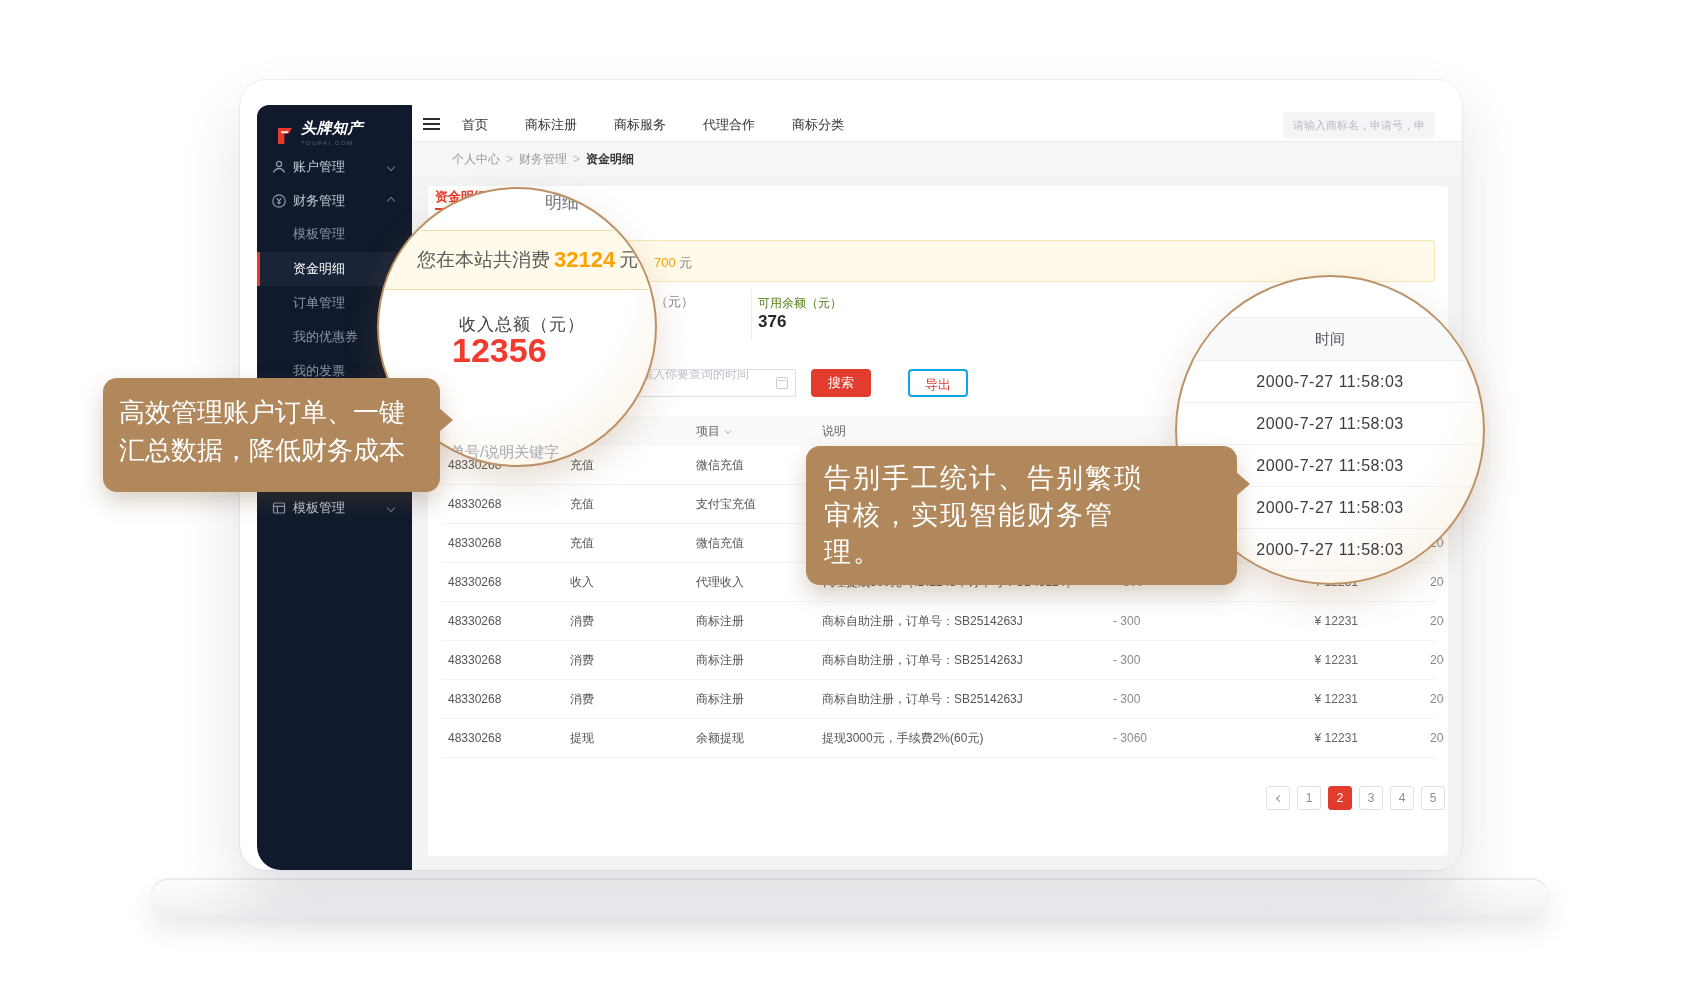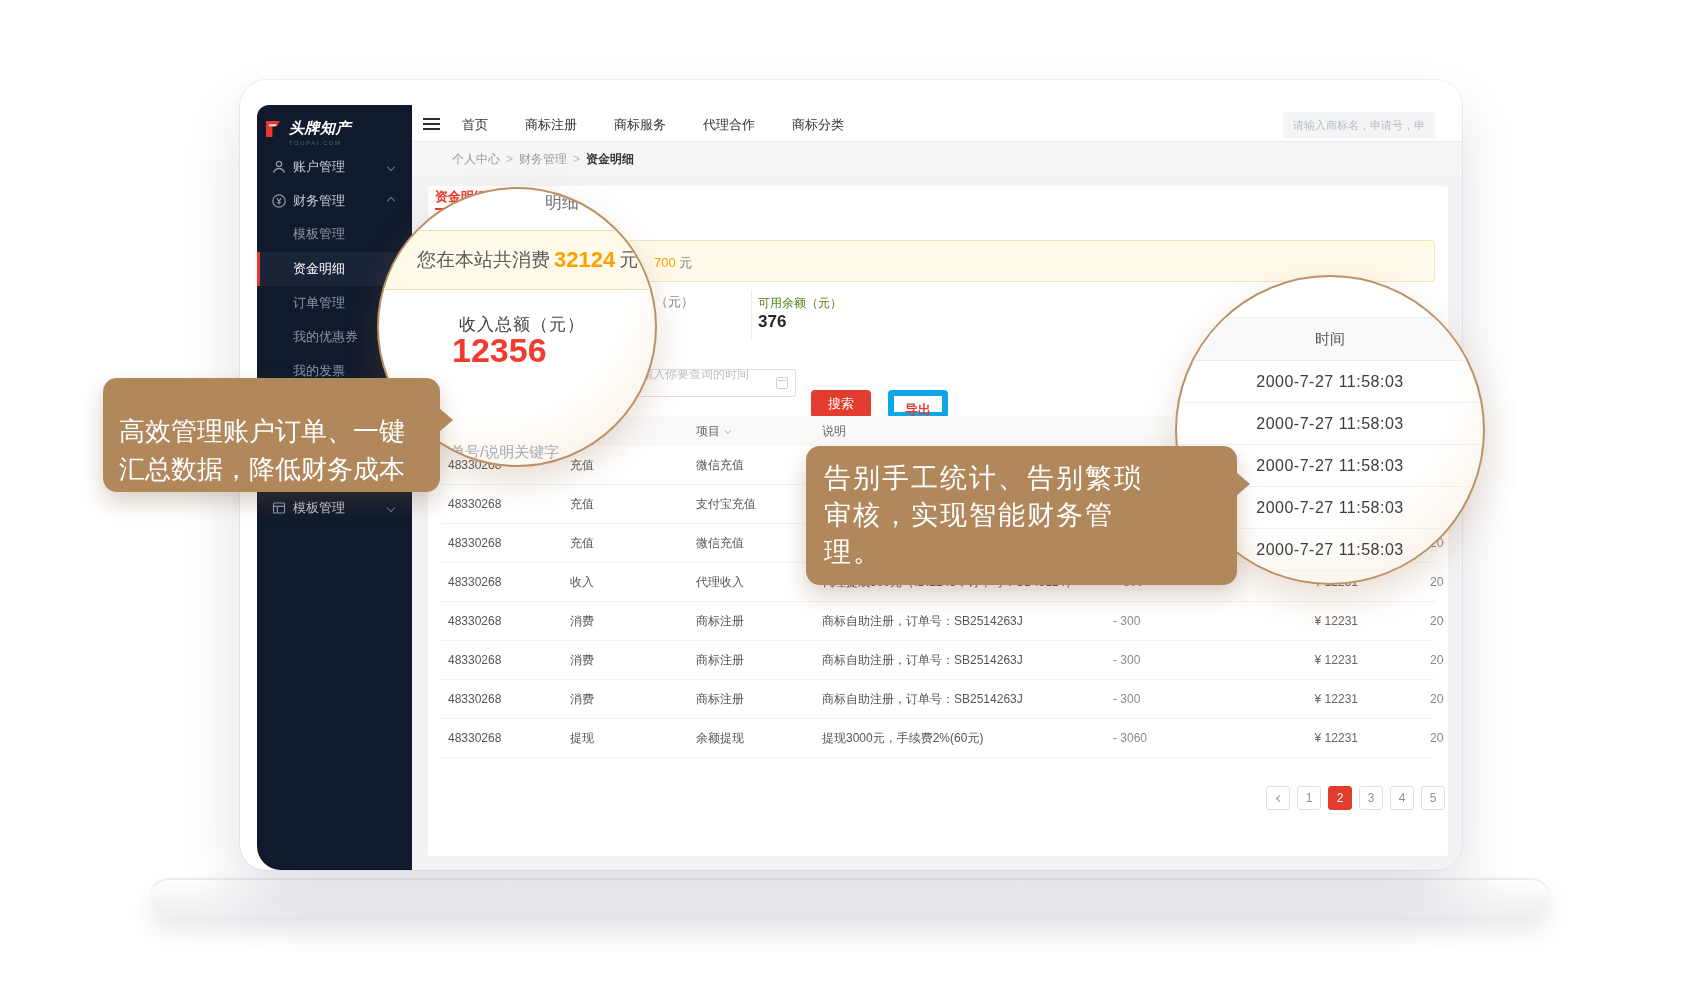--- a/index.html
+++ b/index.html
@@ -7,21 +7,21 @@
   .stage { position:relative; width:1696px; height:1002px; overflow:hidden; background:#fff; }
 
   
   .laptop-base { position:absolute; left:150px; top:878px; width:1400px; height:38px; border-radius:20px;
     background:linear-gradient(#fefefe,#f0f0f3); box-shadow:0 14px 26px rgba(40,40,70,.10), 0 2px 0 #ececef inset; }
   .screen { position:absolute; left:240px; top:80px; width:1222px; height:790px; background:#fff; border-radius:26px;
     box-shadow:0 30px 60px rgba(30,30,60,.13), 0 0 0 1px #f1f1f4; overflow:hidden; }
 
   
   .sidebar { position:absolute; left:17px; top:25px; width:155px; bottom:0; background:#101a2c; border-radius:12px 0 0 24px; }
-  .logo-row { position:absolute; left:6px; top:14px; display:flex; align-items:flex-start; gap:6px; }
+  .logo-row { position:absolute; left:18px; top:14px; display:flex; align-items:flex-end; gap:6px; }
   .logo-title { color:#fff; font-size:15px; font-weight:bold; font-style:italic; letter-spacing:.5px; }
   .logo-sub { color:#5a6residents479; color:#56608a; font-size:6px; letter-spacing:1.5px; margin-top:2px; }
   .side-item { position:absolute; left:0; width:100%; height:34px; display:flex; align-items:center; color:#c3cad8; font-size:13px; cursor:pointer; }
   .side-item .lbl { position:absolute; left:36px; white-space:nowrap; }
   .side-item .ico { position:absolute; left:14px; width:16px; height:16px; color:#8d96ab; }
   .side-item .chev { position:absolute; right:18px; color:#6b7488; }
   .side-item.sub { color:#8a94a9; }
   .side-item.active { background:#1a2438; color:#ffffff; }
   .side-item.active::before { content:""; position:absolute; left:0; top:0; bottom:0; width:3px; background:#e8392b; }
   .chev { display:inline-block; width:6px; height:6px; border-right:1.5px solid currentColor; border-bottom:1.5px solid currentColor; transform:rotate(45deg); }
@@ -55,23 +55,23 @@
 
   .stat-frag { position:absolute; left:227px; top:107px; font-size:13px; color:#8a8a8a; }
   .stat-div { position:absolute; left:323px; top:104px; width:1px; height:50px; background:#ededed; }
   .stat-label { position:absolute; left:330px; top:109px; font-size:12px; color:#4d7c0f; }
   .stat-value { position:absolute; left:330px; top:126px; font-size:17px; font-weight:bold; color:#26262c; }
 
   .time-input { position:absolute; left:202px; top:183px; width:166px; height:28px; border:1px solid #dcdfe6; border-radius:2px; font-size:12px; color:#666; padding:0 26px 18px 10px; font-family:inherit; }
   .time-input::placeholder { color:#bcc0c8; }
   .cal { position:absolute; left:348px; top:191px; width:12px; height:12px; border:1px solid #c8ccd4; border-radius:2px; }
   .cal::before { content:""; position:absolute; left:1px; right:1px; top:2px; height:1px; background:#c8ccd4; }
-  .btn { position:absolute; top:183px; width:60px; height:28px; border-radius:4px; font-size:13px; text-align:center; line-height:28px; cursor:pointer;margin-top:21px; }
+  .btn { position:absolute; top:183px; width:60px; height:28px; border-radius:4px; font-size:13px; text-align:center; line-height:28px; cursor:pointer; }
   .btn.search { left:383px; background:#e23c2e; color:#fff; }
-  .btn.export { left:460px; background:#fff; color:#e23c2e; border:6px solid #0ea5e9;font-weight:bold; }
+  .btn.export { left:480px; background:#fff; color:#e23c2e; border:2px solid #0ea5e9; }
 
   .table { position:absolute; left:13px; top:230px; width:994px; }
   .t-head { position:relative; height:30px; background:#fafafa; font-size:12px; color:#666; }
   .t-row { position:relative; height:39px; border-bottom:1px solid #f2f3f5; font-size:12px; color:#555; }
   .cell { position:absolute; top:50%; transform:translateY(-50%); white-space:nowrap; }
   .c1{left:7px;} .c2{left:129px;} .c3{left:243px;margin-left:12px;} .c4{left:381px;}
   .c5{left:672px;width:100px;text-align:left;color:#8a8a8a;} .c6{left:817px;width:100px;text-align:right;color:#666;}
   .c7{left:989px;width:14px;overflow:hidden;color:#888;}
   .sort { display:inline-block; width:5px; height:5px; border-right:1.2px solid #b9bcc4; border-bottom:1.2px solid #b9bcc4; transform:rotate(45deg) translateY(-2px); margin-left:4px; }
 
@@ -96,21 +96,21 @@
   .zl-colhead { position:absolute; left:56px; top:254px; font-size:15px; color:#a2a8b2; white-space:nowrap; }
   .zr-head { position:absolute; left:0; right:0; top:40px; height:44px; background:#f8f9fb; border-top:1px solid #ebedf0; border-bottom:1px solid #ebedf0; display:flex; align-items:center; justify-content:center; font-size:15px; color:#55555c; }
   .zr-rows { position:absolute; left:0; right:0; top:84px; }
   .zr-row { height:42px; border-bottom:1px solid #f0f0f3; display:flex; align-items:center; justify-content:center; font-size:16px; color:#3c3c42; letter-spacing:.5px; white-space:nowrap; }
 
   
   .callout { position:absolute; background:#b1885c; border-radius:14px; color:#fff; z-index:60;
     box-shadow:0 10px 22px rgba(120,85,50,.28); }
   .callout::after { content:""; position:absolute; right:-13px; width:0; height:0;
     border-top:12px solid transparent; border-bottom:12px solid transparent; border-left:14px solid #b1885c; }
-  .callout-left { left:103px; top:378px; width:337px; height:114px; padding:34px 16px; font-size:26px; line-height:38px; }
+  .callout-left { left:103px; top:378px; width:337px; height:114px; padding:15px 16px; font-size:26px; line-height:38px; }
   .callout-left::after { top:30px; }
   .callout-right { left:806px; top:446px; width:431px; height:139px; padding:14px 18px; font-size:27px; line-height:37px; letter-spacing:2px; }
   .callout-right::after { top:26px; }
   .callout .ln { white-space:nowrap; }
 
   svg { display:block; }
 </style>
 </head>
 <body>
 

